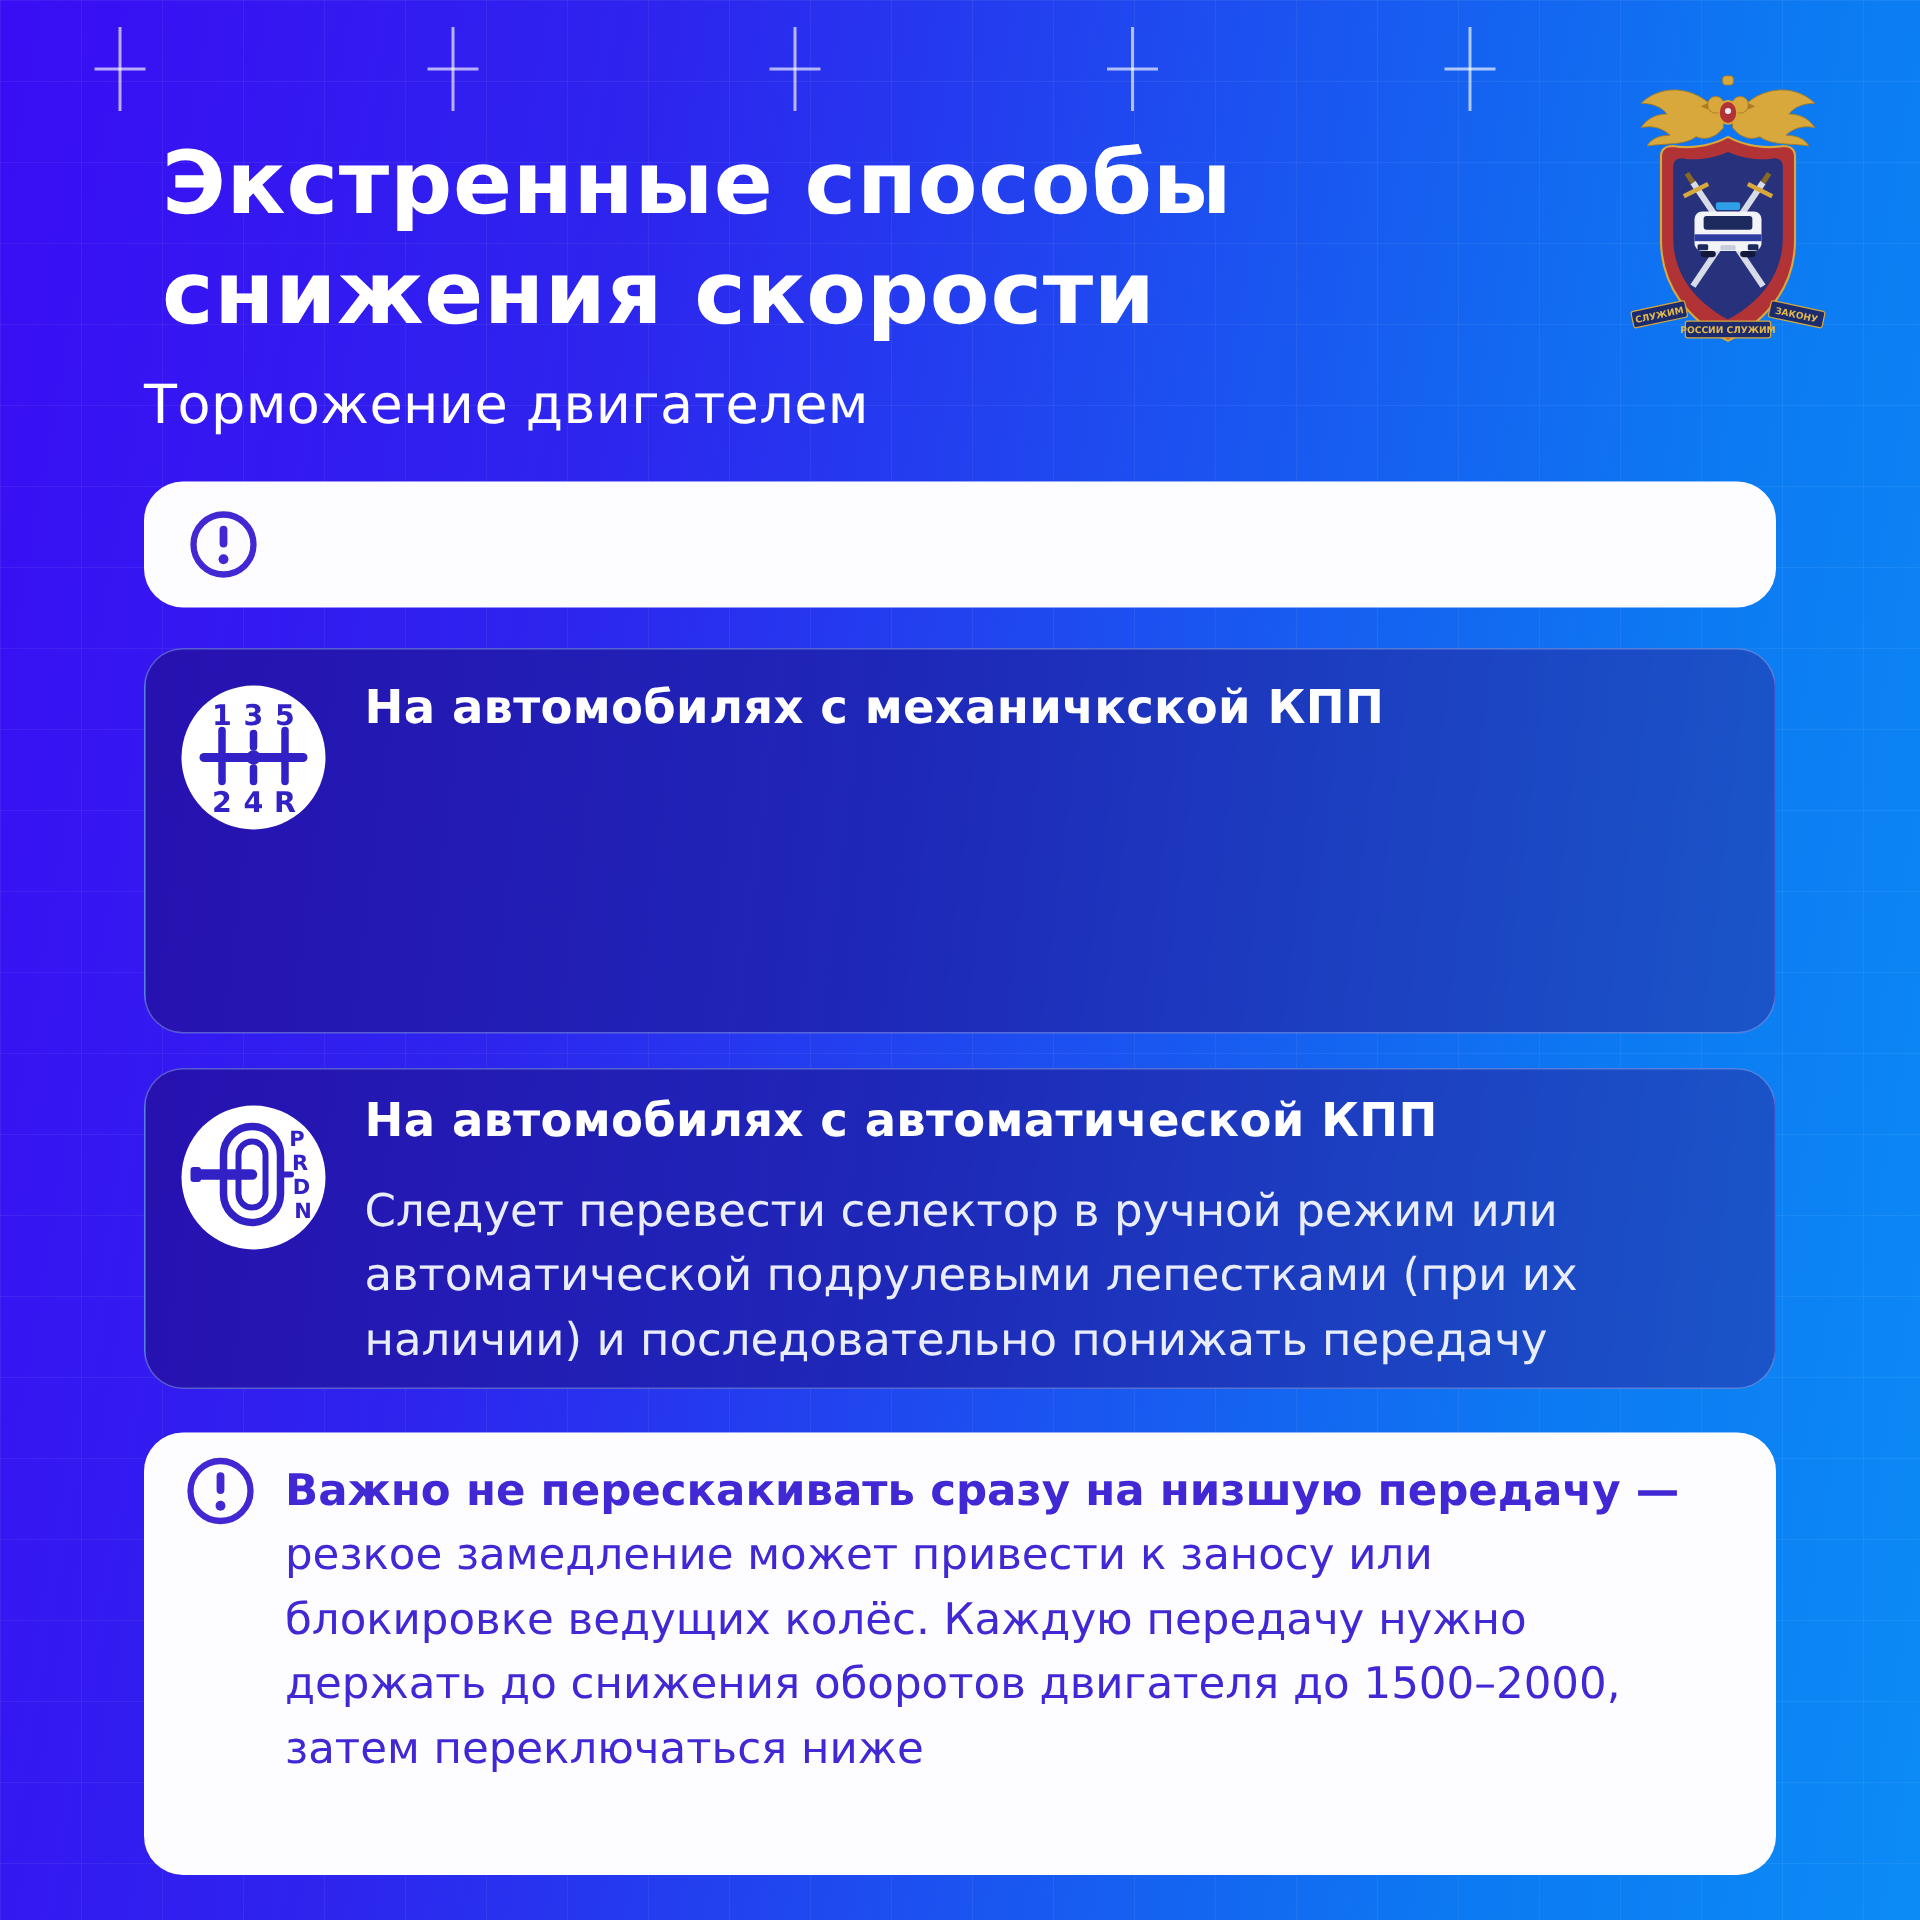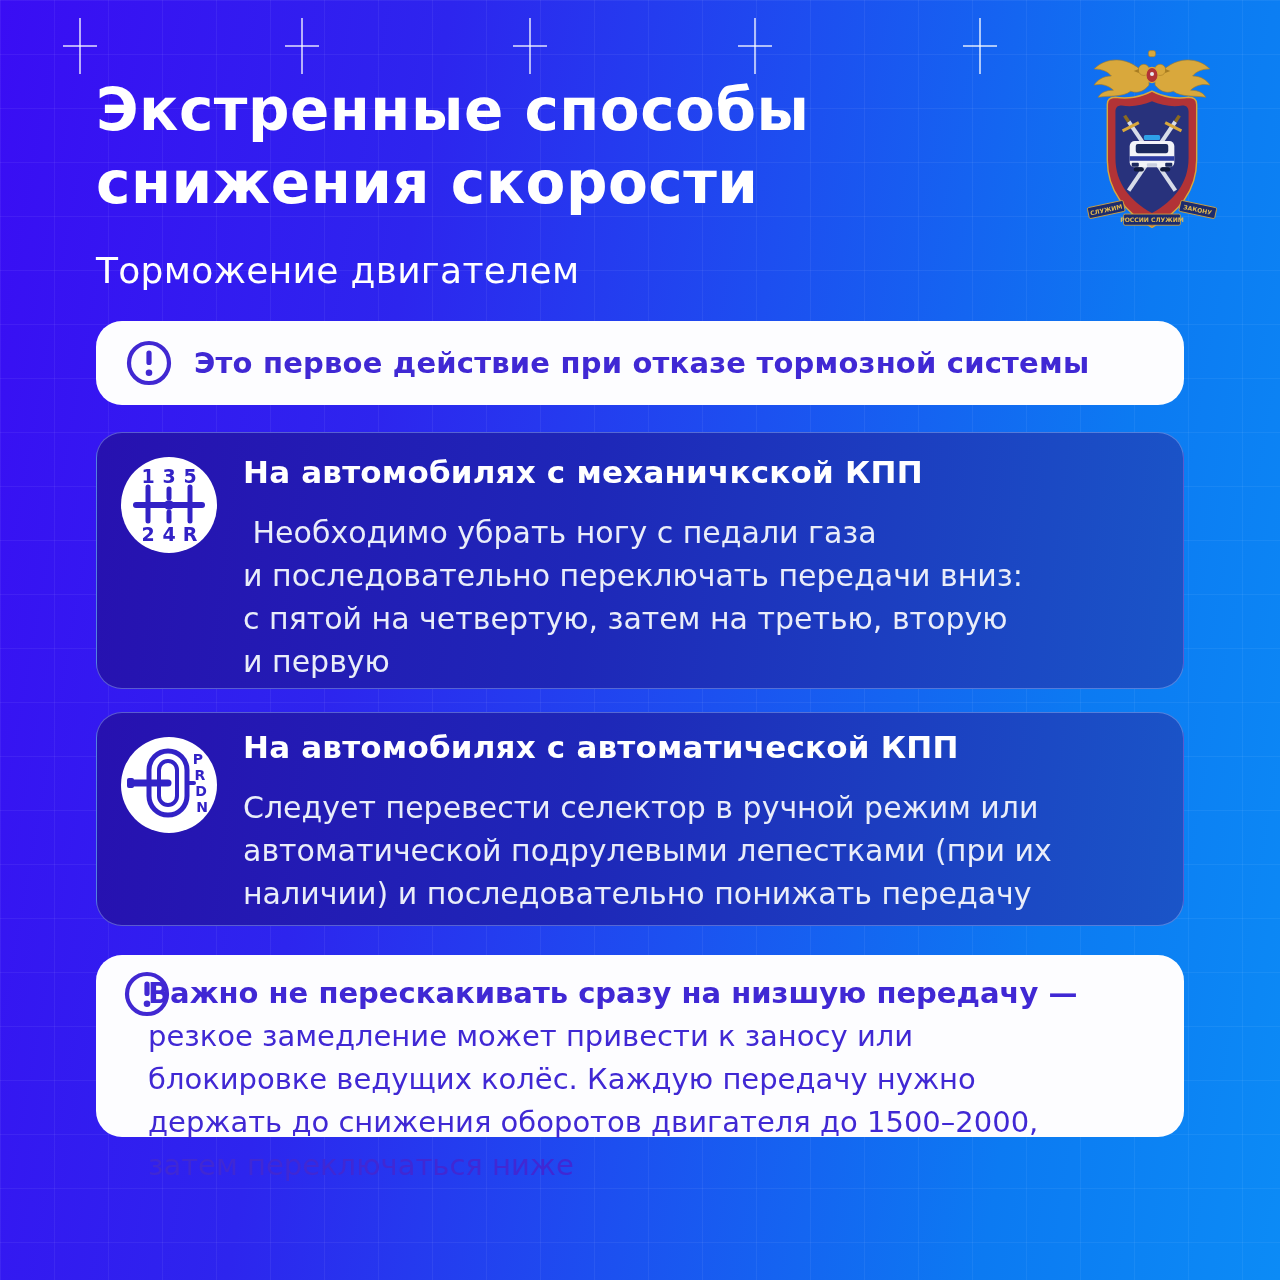--- a/index.html
+++ b/index.html
@@ -16,21 +16,21 @@
     background-image:
       linear-gradient(rgba(255,255,255,.055) 1px,transparent 1px),
       linear-gradient(90deg,rgba(255,255,255,.055) 1px,transparent 1px);
     background-size:54px 54px;
   }
   .cross{position:absolute;width:0;height:0;}
   .cross::before{content:"";position:absolute;left:-1px;top:-28px;width:2px;height:56px;background:rgba(255,255,255,.65);}
   .cross::after{content:"";position:absolute;left:-17px;top:-1px;width:34px;height:2px;background:rgba(255,255,255,.65);}
 
   .title{
-    position:absolute;left:96px;top:74px;margin:0;color:#ffffff;
+    position:absolute;left:96px;top:74px;margin:12px;color:#ffffff;
     font-size:58px;line-height:73px;font-weight:700;letter-spacing:.5px;white-space:pre-wrap;
   }
   .subtitle{position:absolute;left:96px;top:250px;color:#ffffff;font-size:36px;font-weight:400;letter-spacing:.3px;}
   .emblem{position:absolute;left:1086px;top:44px;width:132px;height:198px;}
 
   .card{position:absolute;left:96px;width:1088px;border-radius:26px;box-sizing:border-box;}
   .card.white{background:#fdfdff;box-shadow:0 2px 0 rgba(255,255,255,.25) inset;}
   .card.blue{
     background:linear-gradient(97deg,#2711b0 0%,#1e27b8 45%,#1a55c8 100%);
     border:1.5px solid rgba(170,200,255,.40);
@@ -42,21 +42,21 @@
   .card2{top:432px;height:257px;}
   .card3{top:712px;height:214px;}
   .circle-icon{position:absolute;left:24px;top:24px;width:96px;height:96px;background:#ffffff;border-radius:50%;}
   .circle-icon svg{position:absolute;left:0;top:0;width:96px;height:96px;}
   .card-content{margin-left:146px;padding-right:24px;}
   .card2 .card-content{padding-top:21px;}
   .card3 .card-content{padding-top:16px;}
   .card-content h2{margin:0 0 21px 0;color:#ffffff;font-size:31px;font-weight:700;letter-spacing:.2px;}
   .card-content p{margin:0;color:#e9edf9;font-size:30px;line-height:43px;font-weight:400;white-space:pre-wrap;}
 
-  .card4{top:955px;height:182px;padding:17px 28px 0 52px;}
+  .card4{top:955px;height:295px;padding:17px 28px 0 94px;}
   .card4 .excl{position:absolute;left:27px;top:15px;}
   .card4 p{margin:0;color:#4028d4;font-size:29px;line-height:43px;white-space:pre-wrap;}
   .card4 strong{font-weight:700;}
 </style>
 </head>
 <body>
 
 <div class="page">
   <div class="grid-overlay"></div>
 
@@ -119,21 +119,20 @@
       <text x="65" y="173">РОССИИ СЛУЖИМ</text>
     </g>
   </svg>
 
   <div class="card white card1">
     <svg class="excl" viewBox="0 0 48 48" aria-hidden="true">
       <circle cx="24" cy="24" r="20" fill="none" stroke="#4128d2" stroke-width="4.2"></circle>
       <rect x="21.4" y="11.5" width="5.2" height="14.5" rx="2.6" fill="#4128d2"></rect>
       <circle cx="24" cy="33.8" r="3.3" fill="#4128d2"></circle>
     </svg>
-    <p>Это первое действие при отказе тормозной системы</p>
   </div>
 
   <div class="card blue card2">
     <div class="circle-icon">
       <svg viewBox="0 0 96 96" aria-hidden="true">
         <g stroke="#3222c6" stroke-width="6" stroke-linecap="round">
           <line x1="15" y1="48" x2="81" y2="48"></line>
           <line x1="27" y1="30" x2="27" y2="64" stroke-width="5"></line>
           <line x1="69" y1="30" x2="69" y2="64" stroke-width="5"></line>
           <line x1="48" y1="32" x2="48" y2="41" stroke-width="5"></line>
@@ -145,24 +144,20 @@
           <text x="48" y="26">3</text>
           <text x="69" y="26">5</text>
           <text x="27" y="84">2</text>
           <text x="48" y="84">4</text>
           <text x="69" y="84">R</text>
         </g>
       </svg>
     </div>
     <div class="card-content">
       <h2>На автомобилях с механичкской КПП</h2>
-      <p> Необходимо убрать ногу с педали газа
-и последовательно переключать передачи вниз:
-с пятой на четвертую, затем на третью, вторую
-и первую</p>
     </div>
   </div>
 
   <div class="card blue card3">
     <div class="circle-icon">
       <svg viewBox="0 0 96 96" aria-hidden="true">
         <rect x="28" y="14" width="38" height="64" rx="19" fill="none" stroke="#3222c6" stroke-width="5"></rect>
         <rect x="38" y="24" width="18" height="44" rx="9" fill="none" stroke="#3222c6" stroke-width="4"></rect>
         <line x1="12" y1="46" x2="47" y2="46" stroke="#3222c6" stroke-width="7" stroke-linecap="round"></line>
         <rect x="6" y="41" width="7" height="10" rx="2" fill="#3222c6"></rect>

